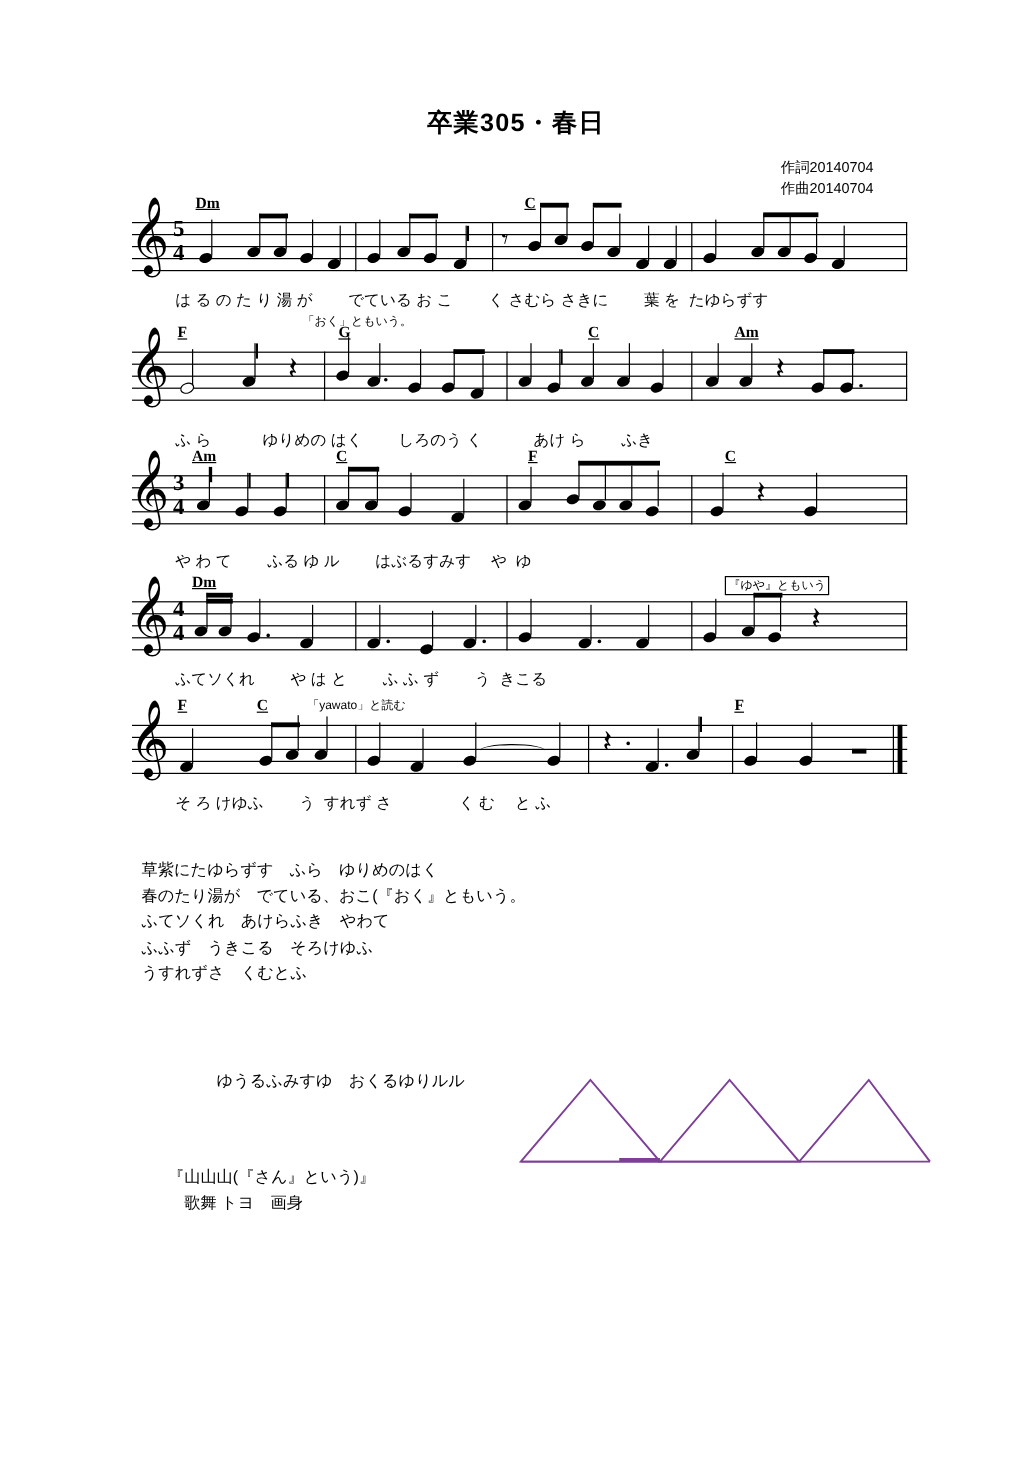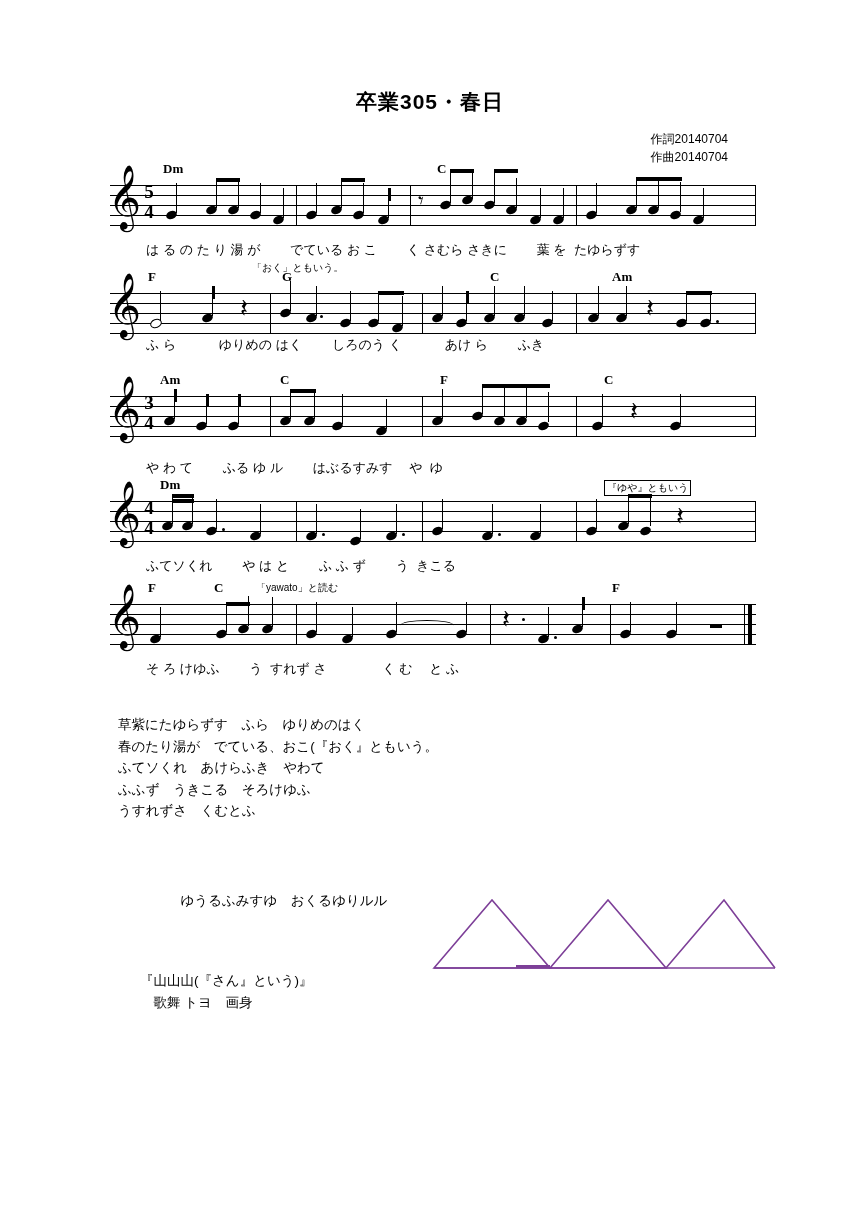--- a/index.html
+++ b/index.html
@@ -50,20 +50,21 @@
     position:absolute;top:-3px;
     font-size:19px;line-height:20px;font-weight:bold;
     font-family:"Liberation Serif", serif;text-align:center;width:18px;
   }
   .timesig .num{display:block;height:20px;}
   .timesig .den{display:block;height:20px;}
 
   .chord{
     position:absolute;top:-24px;font-size:13px;font-weight:bold;
     font-family:"Liberation Serif", serif;
+    text-decoration:underline;
   }
 
   
   .note{position:absolute;width:11px;height:8px;border-radius:50%;
         background:#000;transform:rotate(-20deg);}
   .note.open{background:#fff;border:1.6px solid #000;width:10px;height:7px;}
   .stem{position:absolute;width:1.4px;background:#000;height:30px;}
   .beam{position:absolute;height:3.5px;background:#000;}
   .flag{position:absolute;width:8px;height:13px;
         border-left:2px solid #000;border-bottom:0;
@@ -234,21 +235,21 @@
         <div class="stem" style="left:516px;top:-7px;"></div>
       <div class="rest-q" style="left:536px;top:2px;">𝄽</div>
       <div class="note" style="left:566px;top:26px;"></div>
         <div class="stem" style="left:576px;top:-2px;"></div>
       <div class="note" style="left:590px;top:26px;"></div>
         <div class="stem" style="left:600px;top:-2px;"></div>
       <div class="beam" style="left:576px;top:-2px;width:26px;"></div>
       <div class="dot" style="left:606px;top:27px;"></div>
       <div class="barline" style="left:645px;"></div>
     </div>
-    <div class="lyric" style="left:36px;top:43px;">ふ ら 　　　ゆりめの はく 　　しろのう く 　　　あけ ら　　 ふき</div>
+    <div class="lyric" style="left:36px;top:65px;">ふ ら 　　　ゆりめの はく 　　しろのう く 　　　あけ ら　　 ふき</div>
   </div>
 
   <div class="system" id="sys3" style="top:396px;">
     <div class="staff">
       <div class="staffline l0"></div>
         <div class="staffline l1"></div>
       <div class="staffline l2"></div>
         <div class="staffline l3"></div>
       <div class="staffline l4"></div>
       <div class="clef">𝄞</div>

